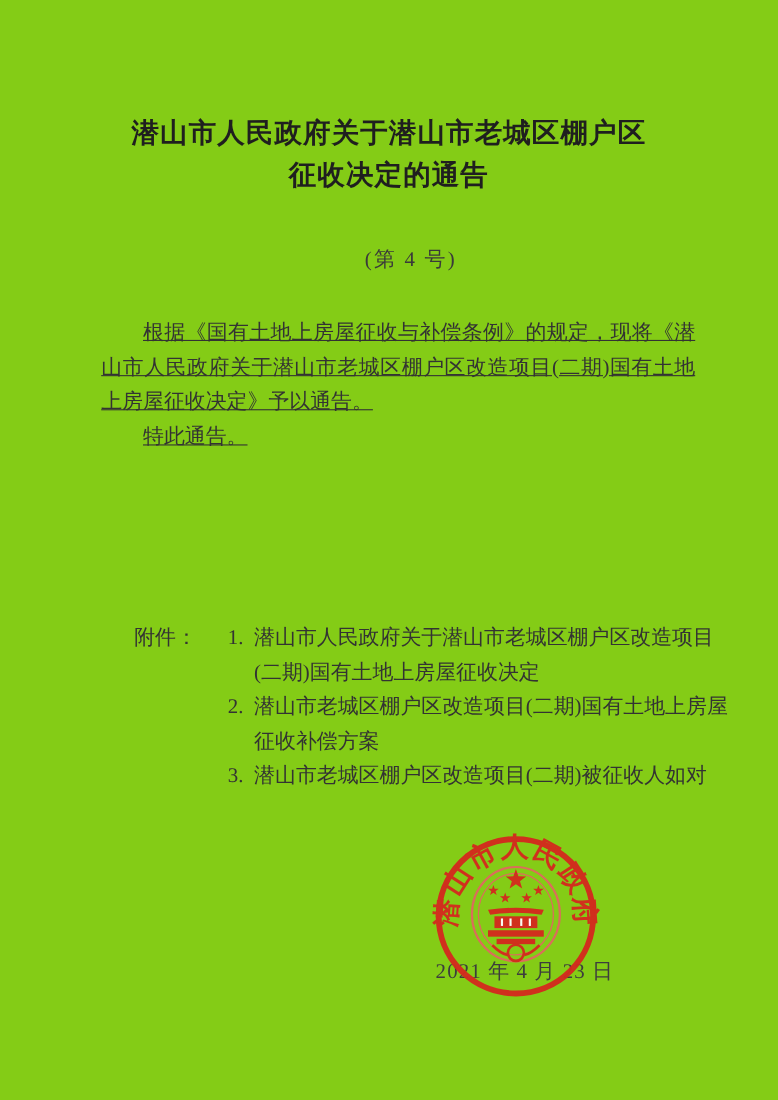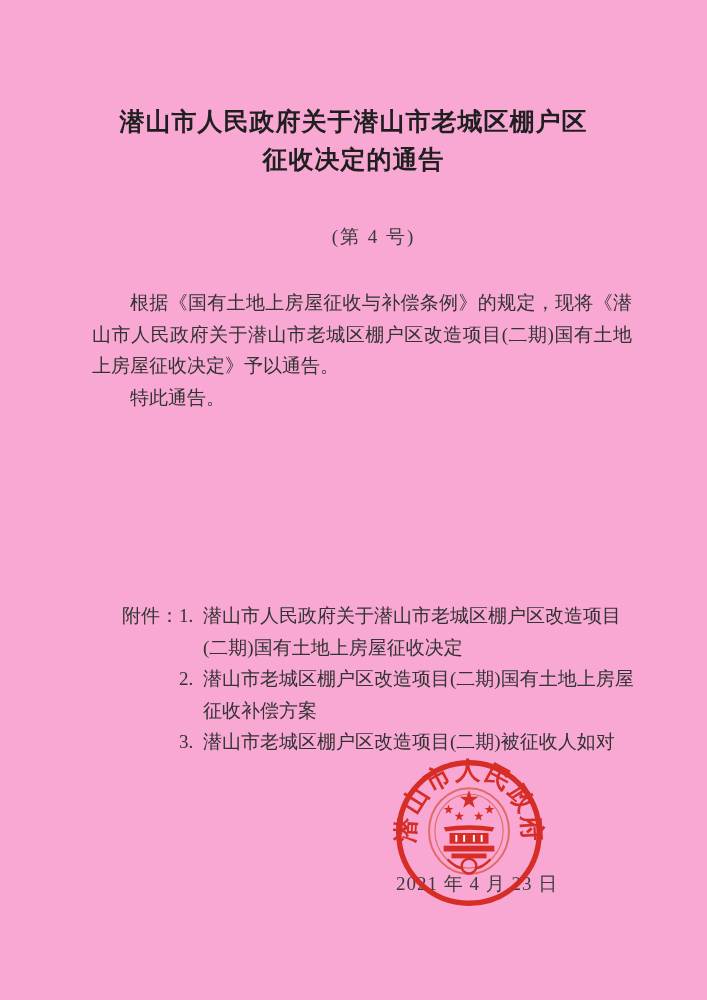--- a/index.html
+++ b/index.html
@@ -1,36 +1,36 @@
 <!DOCTYPE html>
 <html><head>
 <meta charset="utf-8">
 <style>
   html,body { margin:0; padding:0; background:#ffffff; }
   .page {
-    position:relative; width:707px; height:1000px; background:#f9a8d4;
+    position:relative; width:707px; height:1000px; background:#84cc16;
     overflow:hidden; font-family:"Liberation Serif", serif; color:#333333;
   }
   .title {
     position:absolute; top:102px; left:0; width:707px; text-align:center;
     font-family:"Liberation Sans", sans-serif; font-weight:bold;
     font-size:25px; line-height:38px; color:#1f1f1f; letter-spacing:1px;
   }
   .docnum {
     position:absolute; top:224px; left:0; width:707px; text-align:center;
     font-size:19px; line-height:26px; color:#3a3a3a; letter-spacing:2px;margin-left:20px;
   }
   .doc-body {
     position:absolute; top:287px; left:92px; width:540px;
     font-size:19px; line-height:31.5px; text-align:justify; color:#333333;
   }
-  .doc-body p { margin:0; text-indent:2em; }
+  .doc-body p { margin:0; text-indent:2em;text-decoration:underline; }
   .attachments {
-    position:absolute; top:600px; left:122px; display:flex;
-    font-size:19px; line-height:31.5px; color:#333333;
+    position:absolute; top:564px; left:122px; display:flex;
+    font-size:19px; line-height:31.5px; color:#333333;gap:28px;
   }
   .att-label { flex:none; white-space:nowrap; }
   .att-list { width:466px; }
   .att-item { display:flex; }
   .att-no { flex:none; width:24px; }
   .att-text { flex:1; }
   .date {
     position:absolute; top:871px; left:396px; white-space:nowrap;
     font-size:19px; line-height:26px; color:#3d3d3d; letter-spacing:1px;
   }

